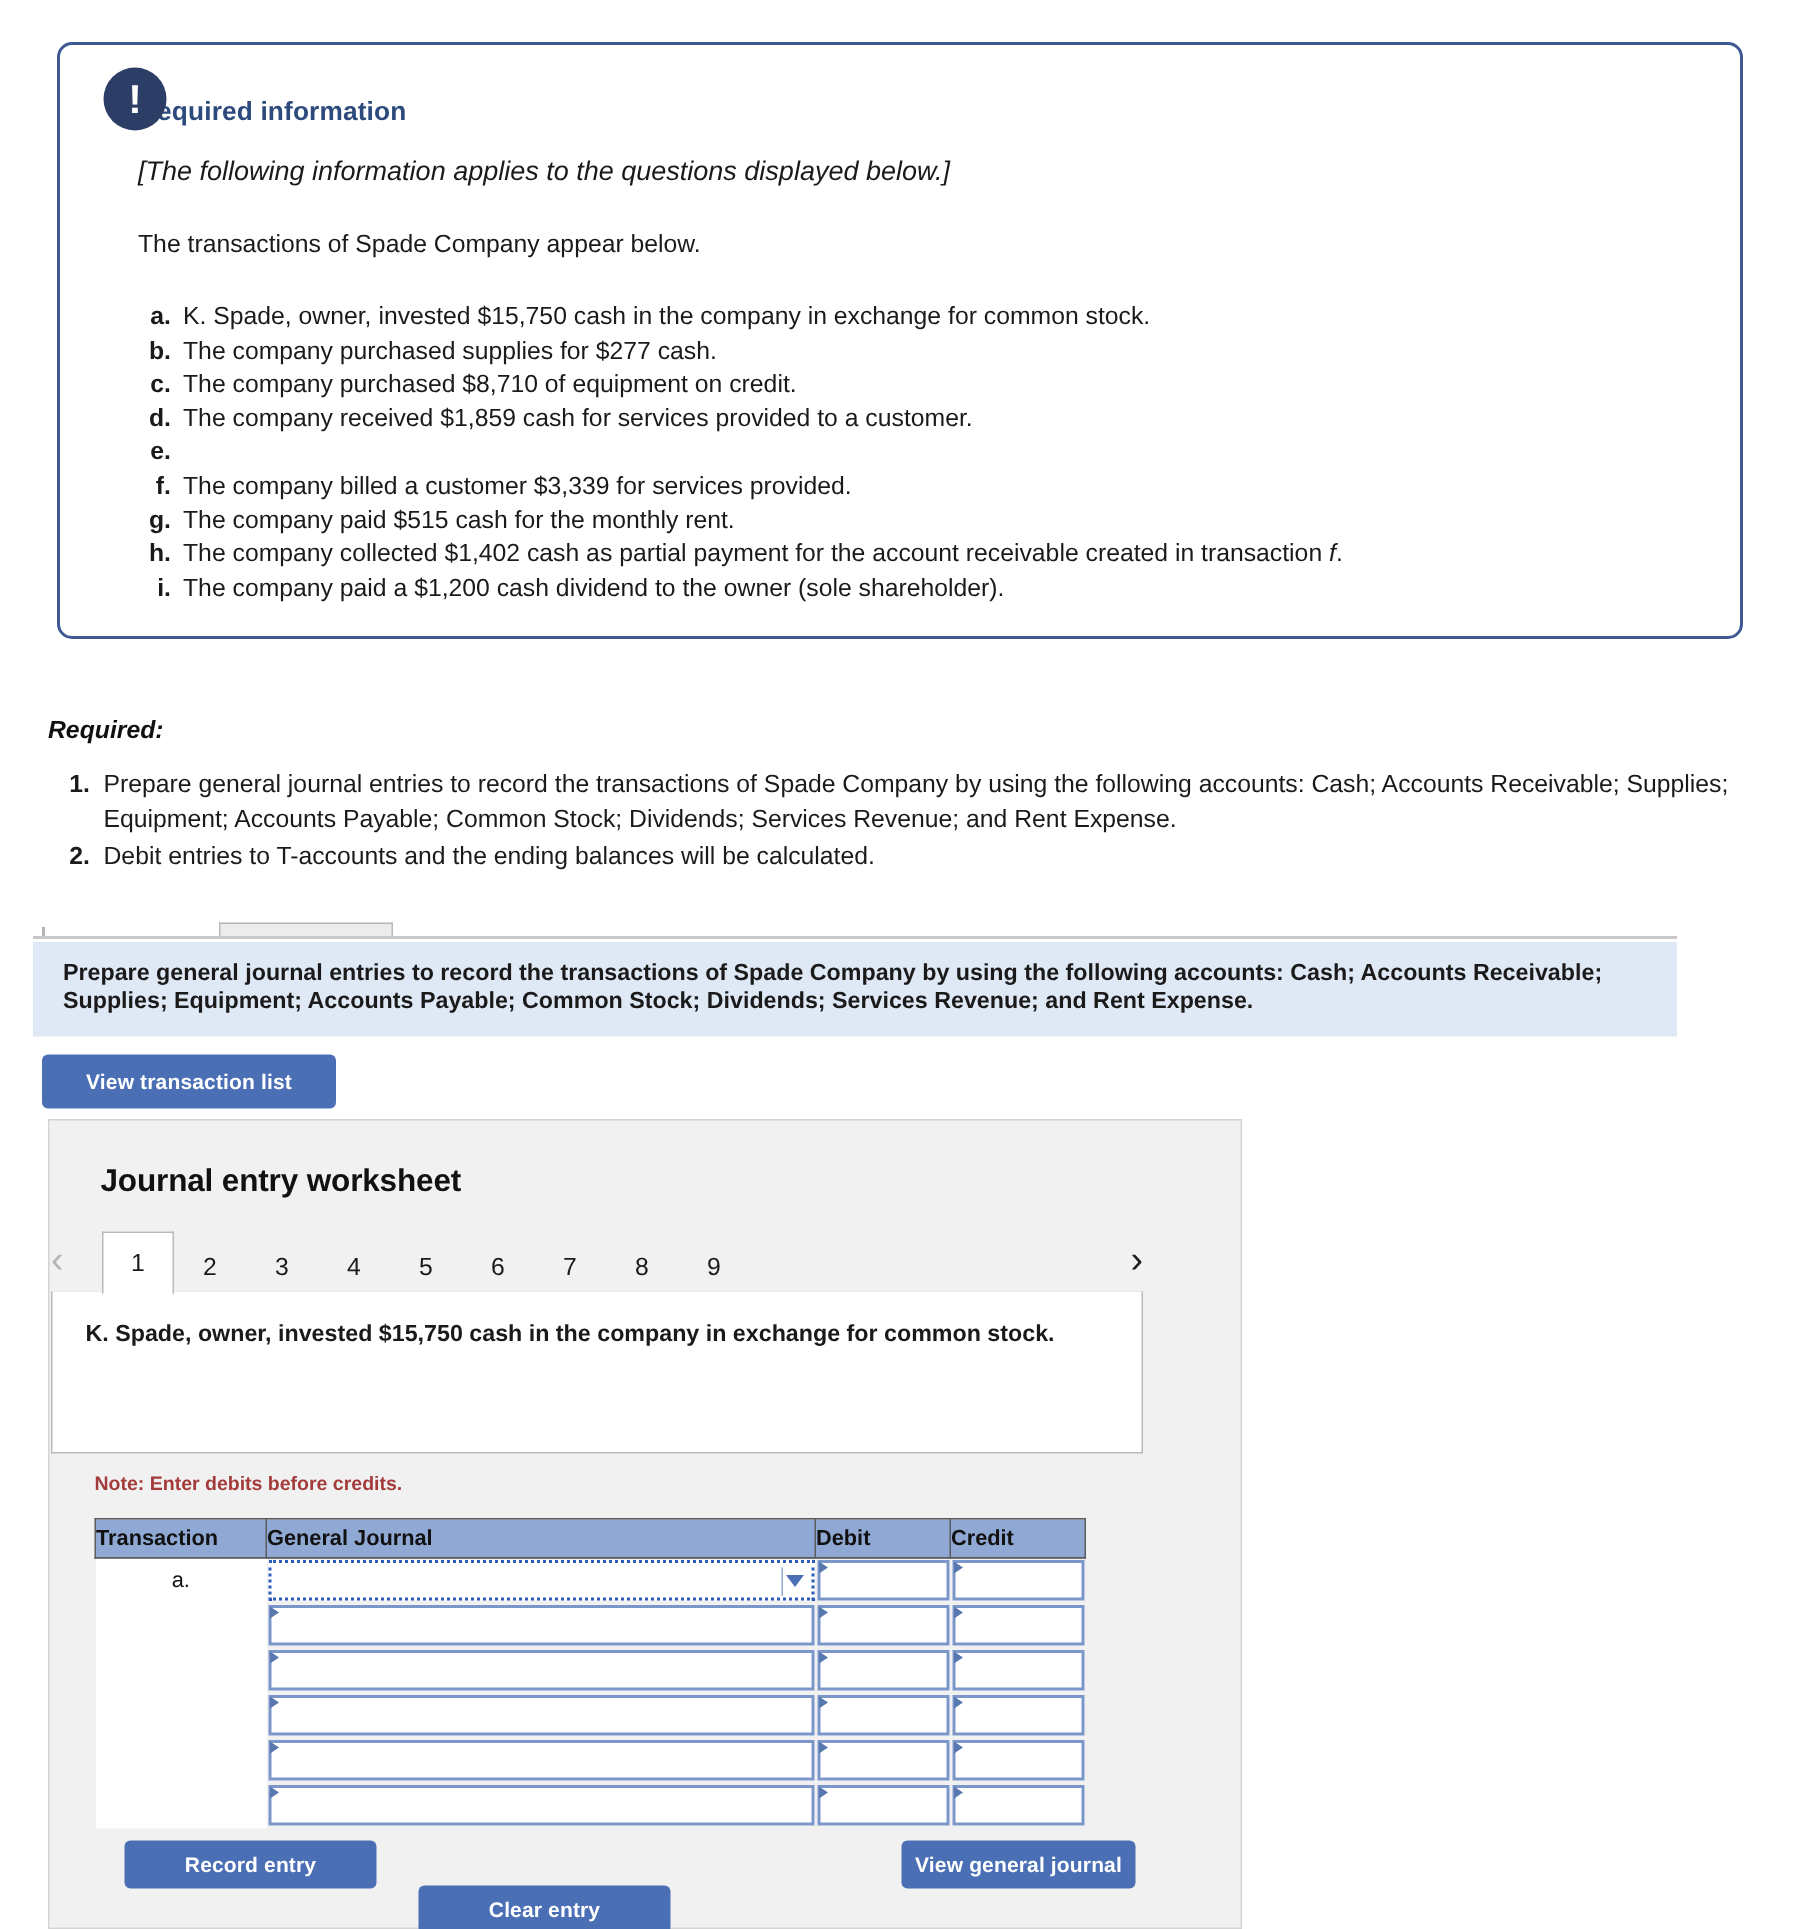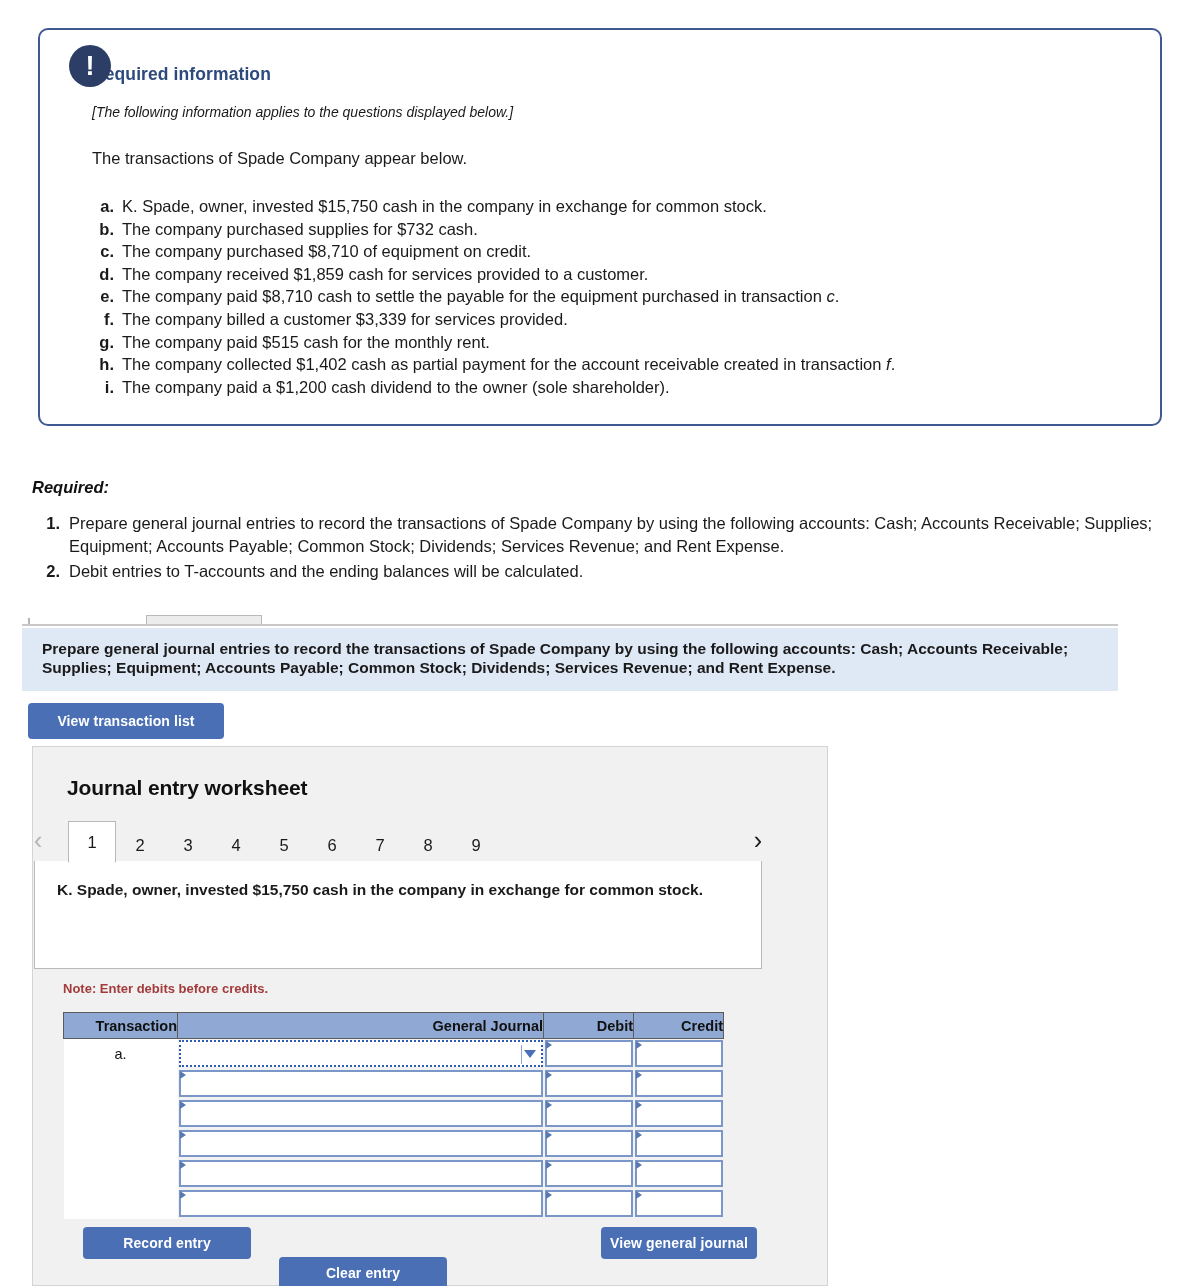--- a/index.html
+++ b/index.html
@@ -28,21 +28,21 @@
     color: #ffffff; font-size: 27px; font-weight: bold;
     line-height: 1; font-family: "Liberation Sans", sans-serif;
     z-index: 5;
   }
   .req-inner { padding: 34px 30px 0 52px; }
   .req-title {
     color: #2c4a7c; font-size: 17.5px; font-weight: bold;
     margin: 0 0 19px 0; letter-spacing: .1px;
   }
   .req-italic {
-    font-style: italic; font-size: 14px; color: #1a1a1a;
+    font-style: italic; font-size: 18px; color: #1a1a1a;
     margin: 0 0 29px 0;
   }
   .req-lead { font-size: 16.5px; color: #1a1a1a; margin: 0 0 27px 0; }
   .txn-list { list-style: none; margin: 0; padding: 0; }
   .txn-list li {
     font-size: 16.5px; color: #1a1a1a; line-height: 1.37;
     display: flex; align-items: baseline;
   }
   .txn-let {
     font-weight: bold; width: 22px; min-width: 22px;
@@ -178,21 +178,21 @@
     position: absolute; left: 63px; top: 1012px;
     width: 660px;
     border-collapse: collapse;
     table-layout: fixed;
   }
   .jtable th {
     background: #8fa9d4; color: #111;
     font-size: 14.5px; font-weight: bold;
     height: 26px; padding: 0;
     border: 1px solid #5c5c5c;
-    text-align: right;
+    text-align: left;
   }
   .col-txn  { width: 114px; }
   .col-gj   { width: 366px; }
   .col-deb  { width: 90px; }
   .col-cred { width: 90px; }
 
   .jtable td { padding: 0; border: none; height: 29px; }
   .cell-txn {
     border: 1px solid #9a9a9a;
     background: #ffffff;
@@ -256,33 +256,32 @@
       <div class="req-title">Required information</div>
       <div class="req-italic">[The following information applies to the questions displayed below.]</div>
       <div class="req-lead">The transactions of Spade Company appear below.</div>
       <ul class="txn-list" id="txn-list">
           <li>
             <span class="txn-let">a.</span>
             <span class="txn-txt">K. Spade, owner, invested $15,750 cash in the company in exchange for common stock.</span>
           </li>
           <li>
             <span class="txn-let">b.</span>
-            <span class="txn-txt">The company purchased supplies for $732 cash.</span>
+            <span class="txn-txt">The company purchased supplies for $277 cash.</span>
           </li>
           <li>
             <span class="txn-let">c.</span>
             <span class="txn-txt">The company purchased $8,710 of equipment on credit.</span>
           </li>
           <li>
             <span class="txn-let">d.</span>
             <span class="txn-txt">The company received $1,859 cash for services provided to a customer.</span>
           </li>
           <li>
             <span class="txn-let">e.</span>
-            <span class="txn-txt">The company paid $8,710 cash to settle the payable for the equipment purchased in transaction <em>c</em>.</span>
           </li>
           <li>
             <span class="txn-let">f.</span>
             <span class="txn-txt">The company billed a customer $3,339 for services provided.</span>
           </li>
           <li>
             <span class="txn-let">g.</span>
             <span class="txn-txt">The company paid $515 cash for the monthly rent.</span>
           </li>
           <li>

